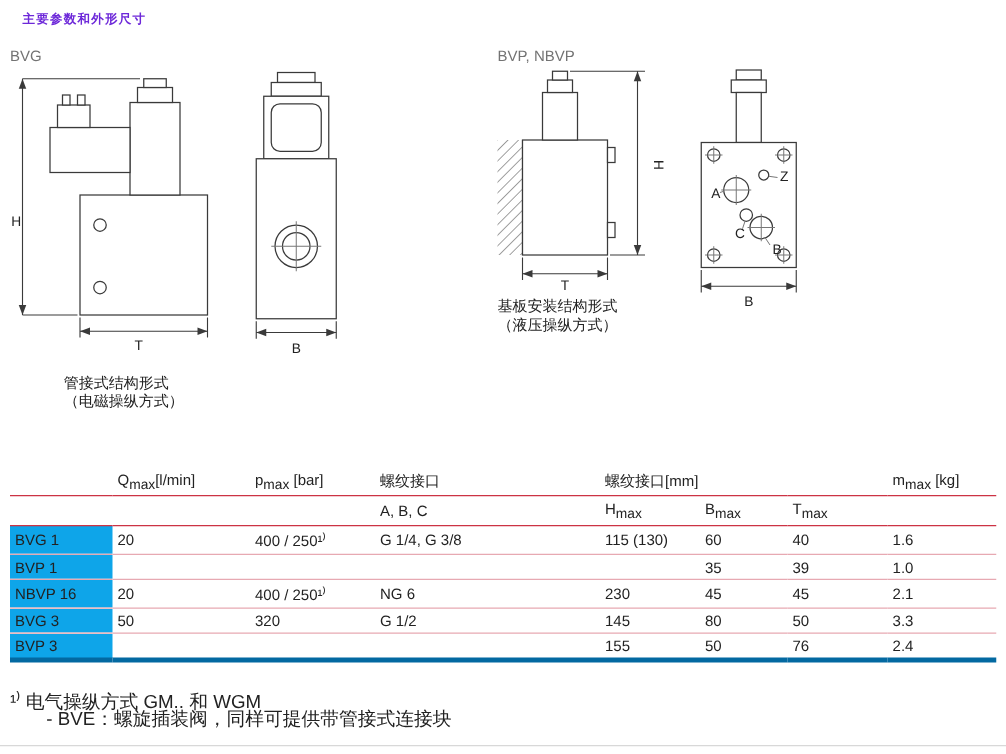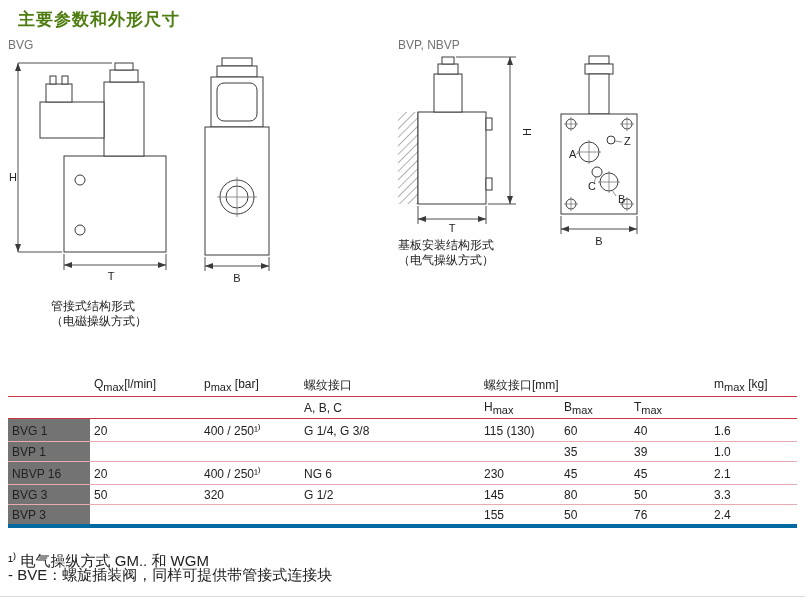--- a/index.html
+++ b/index.html
@@ -3,21 +3,21 @@
 <meta charset="utf-8">
 <style>
   * { margin:0; padding:0; box-sizing:border-box; }
   body { background:#fff; }
   .page {
     position:relative; width:805px; height:603px; background:#ffffff;
     font-family:"Liberation Sans", sans-serif; color:#222; overflow:hidden;
   }
   .doc-title {
     position:absolute; left:18px; top:8px;
-    font-size:17px; font-weight:bold; color:#4d7c0f; letter-spacing:1px;
+    font-size:10px; font-weight:bold; color:#6d28d9; letter-spacing:1px;
   }
   .fig-label { position:absolute; font-size:12px; color:#737373; }
   .fig-label.bvg { left:8px; top:38px; }
   .fig-label.bvp { left:398px; top:38px; }
   .caption { position:absolute; font-size:12px; color:#222; line-height:15px; }
   .caption.left  { left:8px;  top:299px;margin-left:43px; }
   .caption.right { left:398px; top:238px; }
   svg { position:absolute; overflow:visible; }
   svg .ln   { stroke:#3a3a3a; stroke-width:1; fill:#ffffff; }
   svg .thin { stroke:#777; stroke-width:0.8; fill:none; }
@@ -33,25 +33,25 @@
     position:absolute; left:8px; top:374px; width:789px;
     border-collapse:collapse; table-layout:fixed; font-size:12px; color:#222;
   }
   .spec-table th, .spec-table td {
     text-align:left; font-weight:normal; vertical-align:middle;
     padding:3px 4px 2px 4px; white-space:nowrap; overflow:hidden;
   }
   .spec-table thead th { height:22px; border-bottom:1px solid #cc3344; }
   .spec-table tbody td { height:16px; border-bottom:1px solid #e7a9b2; }
   .spec-table tbody tr:last-child td { border-bottom:4px solid #0369a1; }
-  .spec-table td.lbl { background:#737373;margin-top:24px; }
+  .spec-table td.lbl { background:#0ea5e9;margin-top:24px; }
   sub { font-size:11px; }
   .footnote { position:absolute; left:8px; font-size:15px; color:#222; }
   .footnote.f1 { top:550px; }
-  .footnote.f2 { top:566px; }
+  .footnote.f2 { top:566px;margin-left:29px; }
   .bottom-rule { position:absolute; left:0; top:596px; width:805px; border-top:1px solid #d8d8d8; }
 </style>
 </head>
 <body>
 
 <div class="page">
 
   <div class="doc-title">主要参数和外形尺寸</div>
 
   <div class="fig-label bvg">BVG</div>
@@ -190,21 +190,21 @@
       <text x="54" y="191" text-anchor="middle">B</text>
     </g>
   </svg>
 
   <div class="caption left">
     <div>管接式结构形式</div>
     <div>（电磁操纵方式）</div>
   </div>
   <div class="caption right">
     <div>基板安装结构形式</div>
-    <div>（电气操纵方式）</div>
+    <div>（液压操纵方式）</div>
   </div>
 
   <table class="spec-table">
     <colgroup>
       <col style="width:82px">
         <col style="width:110px">
         <col style="width:100px">
         <col style="width:180px">
       <col style="width:80px">
         <col style="width:70px">

